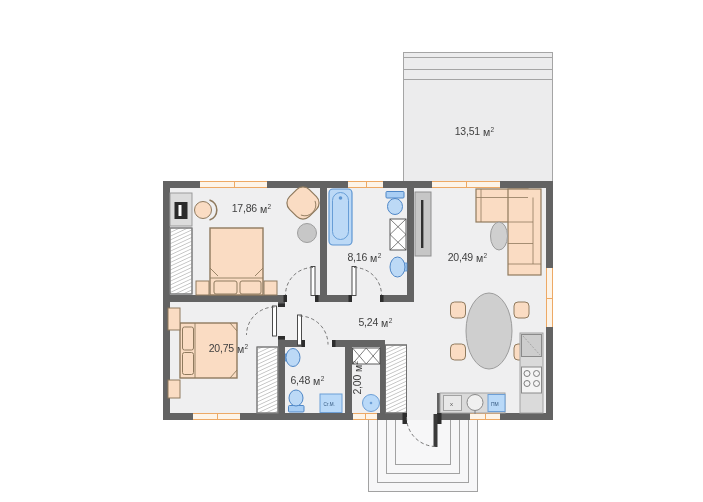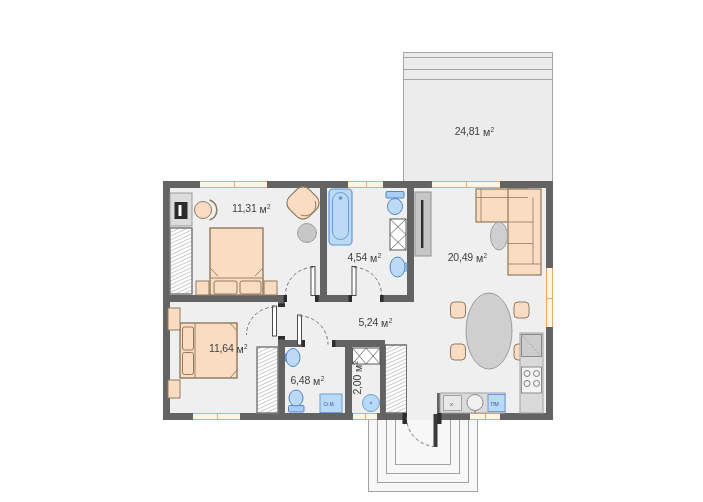--- a/index.html
+++ b/index.html
@@ -224,33 +224,33 @@
       <rect x="297.5" y="315" width="4" height="30" fill="#ffffff" stroke="#3a3a3a" stroke-width="0.9"></rect>
       <path d="M299.5,316 A28.5,28.5 0 0 1 328,344.5" fill="none" stroke="#6a6a6a" stroke-width="0.9" stroke-dasharray="3.5 2.5"></path>
     </g>
     <g>
       <rect x="433.5" y="414" width="4" height="33" fill="#3a3a3a"></rect>
       <path d="M406.5,417 A29.5,29.5 0 0 0 436,446.5" fill="none" stroke="#6a6a6a" stroke-width="0.9" stroke-dasharray="3.5 2.5"></path>
     </g>
   </svg>
 
   <div class="rlabel" style="left:474px;top:131px;">
-    <span>24,81</span><span class="u">м</span><sup>2</sup>
+    <span>13,51</span><span class="u">м</span><sup>2</sup>
   </div>
   <div class="rlabel" style="left:251px;top:208px;">
-    <span>11,31</span><span class="u">м</span><sup>2</sup>
+    <span>17,86</span><span class="u">м</span><sup>2</sup>
   </div>
   <div class="rlabel" style="left:364px;top:257px;">
-    <span>4,54</span><span class="u">м</span><sup>2</sup>
+    <span>8,16</span><span class="u">м</span><sup>2</sup>
   </div>
   <div class="rlabel" style="left:467px;top:257px;">
     <span>20,49</span><span class="u">м</span><sup>2</sup>
   </div>
   <div class="rlabel" style="left:228px;top:348px;">
-    <span>11,64</span><span class="u">м</span><sup>2</sup>
+    <span>20,75</span><span class="u">м</span><sup>2</sup>
   </div>
   <div class="rlabel" style="left:375px;top:322px;">
     <span>5,24</span><span class="u">м</span><sup>2</sup>
   </div>
   <div class="rlabel" style="left:307px;top:380px;">
     <span>6,48</span><span class="u">м</span><sup>2</sup>
   </div>
   <div class="rlabel rot" style="left:357px;top:378px;">
     <span>2,00</span><span class="u">м</span><sup>2</sup>
   </div>

